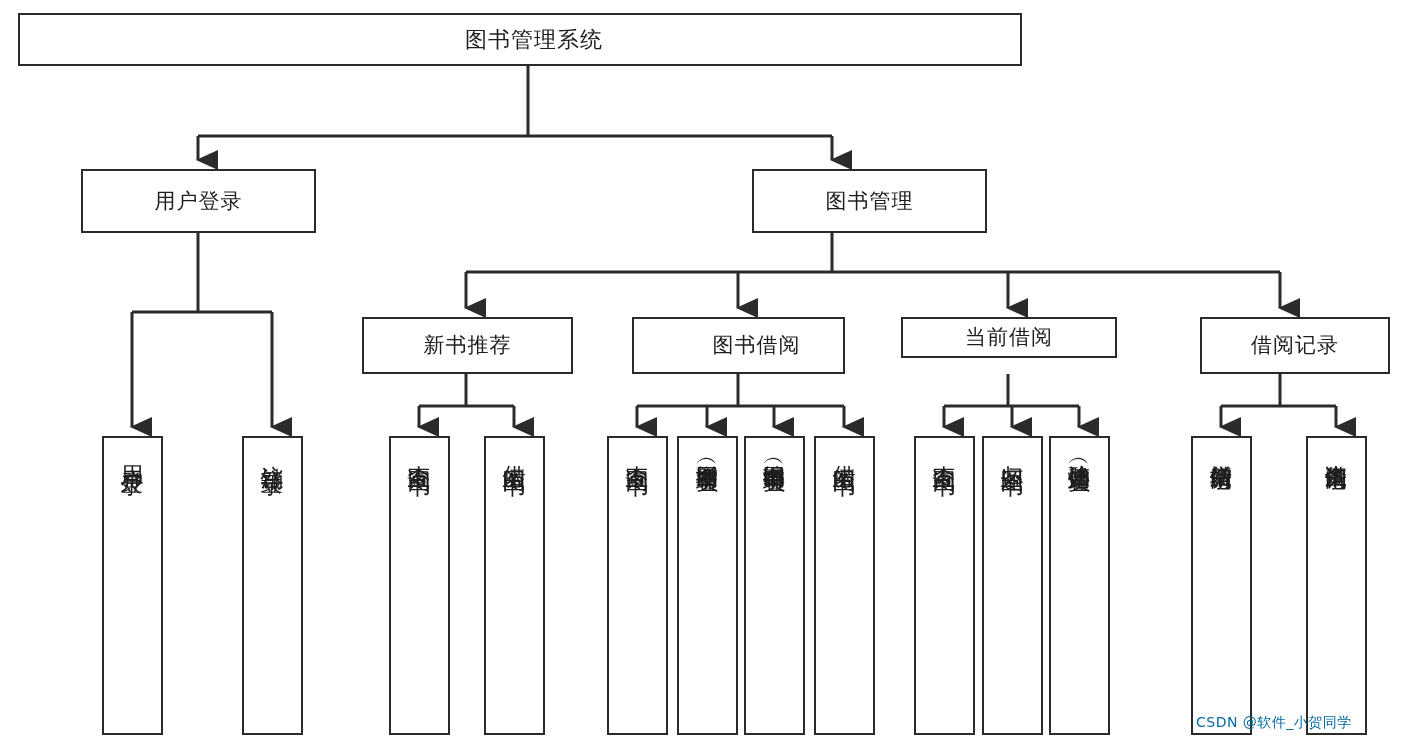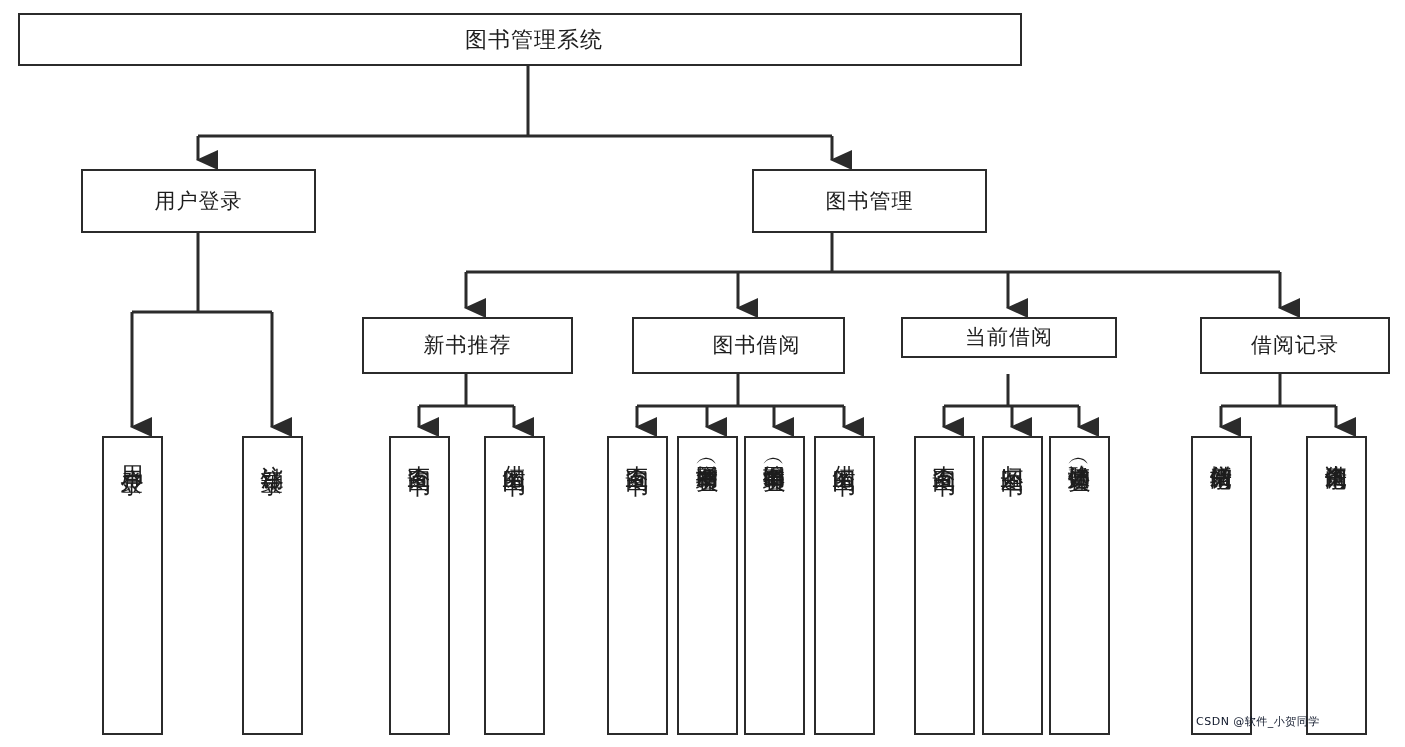--- a/index.html
+++ b/index.html
@@ -58,22 +58,22 @@
     letter-spacing: 3px;
     white-space: nowrap;
     color: #1d1d1d;
   }
   .leaf-tall .vtext {
     font-size: 22px;
     letter-spacing: 1px;
   }
   .watermark {
     position: absolute;
-    font-size: 11px;
-    color: #0f172a;
+    font-size: 14px;
+    color: #0369a1;
     white-space: nowrap;
     letter-spacing: 0.5px;
     font-family: "DejaVu Sans", "Liberation Sans", sans-serif;
   }
 </style>
 </head>
 <body>
 
 <div id="canvas">
 

